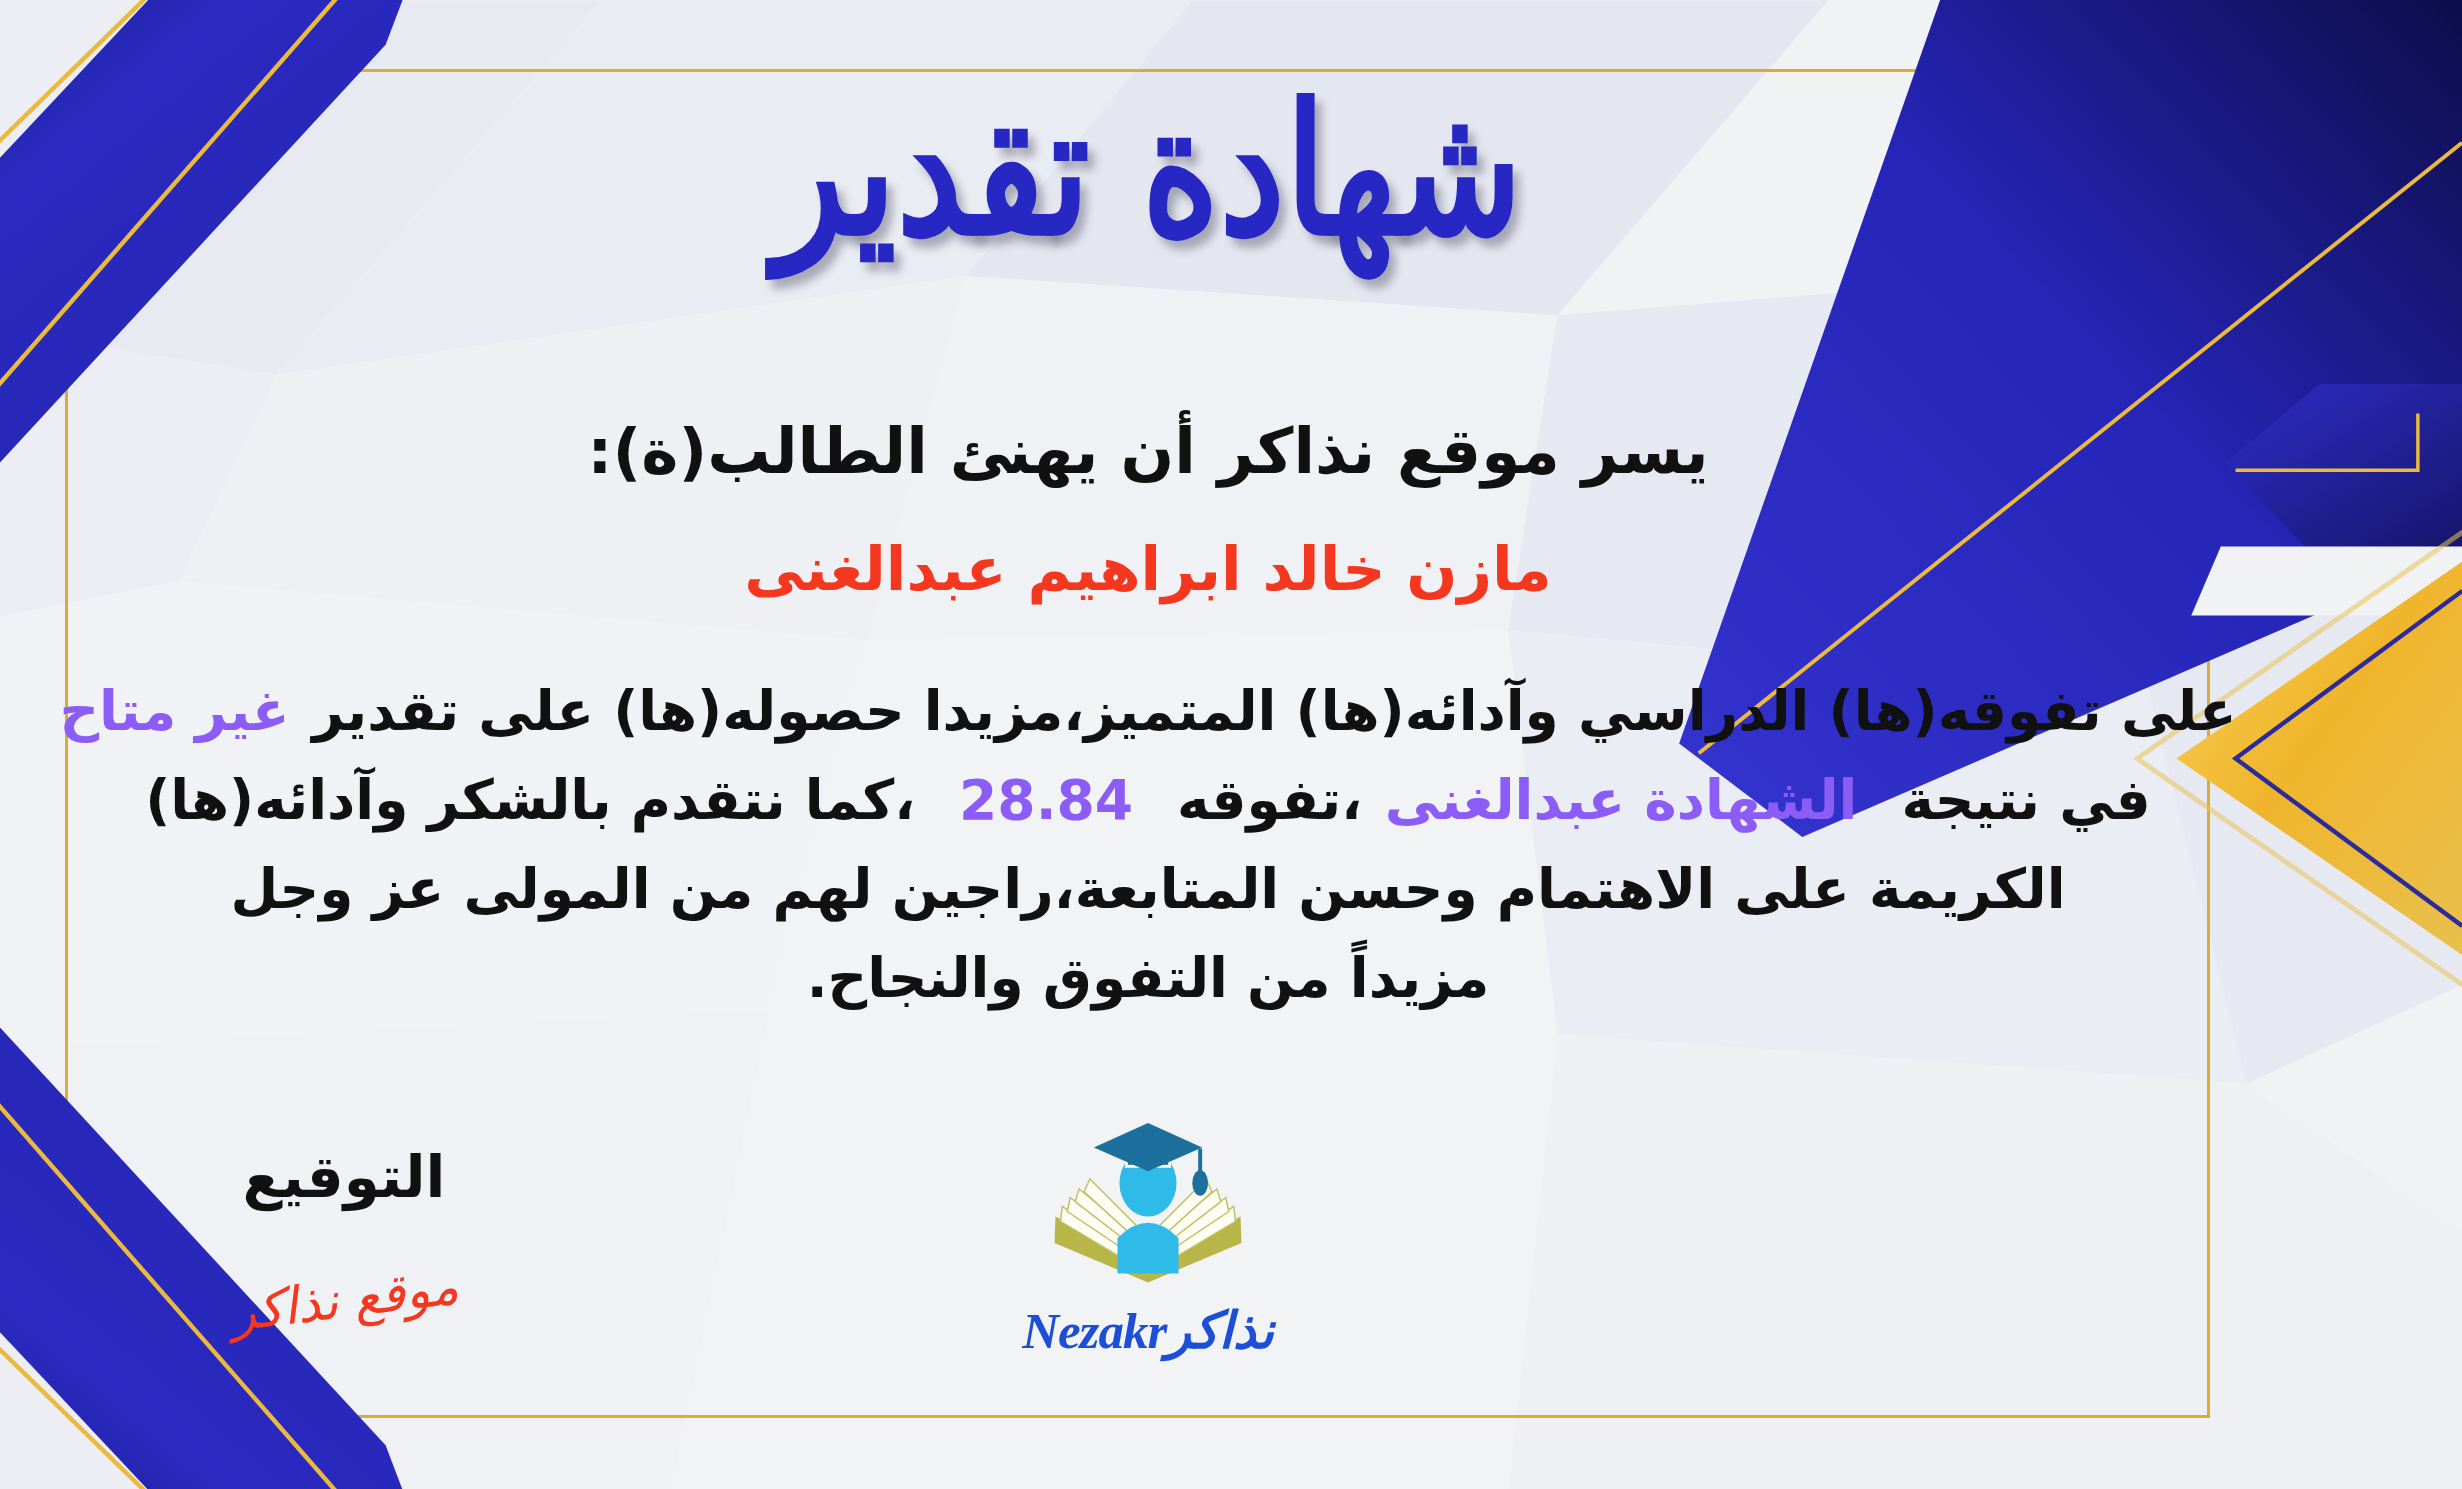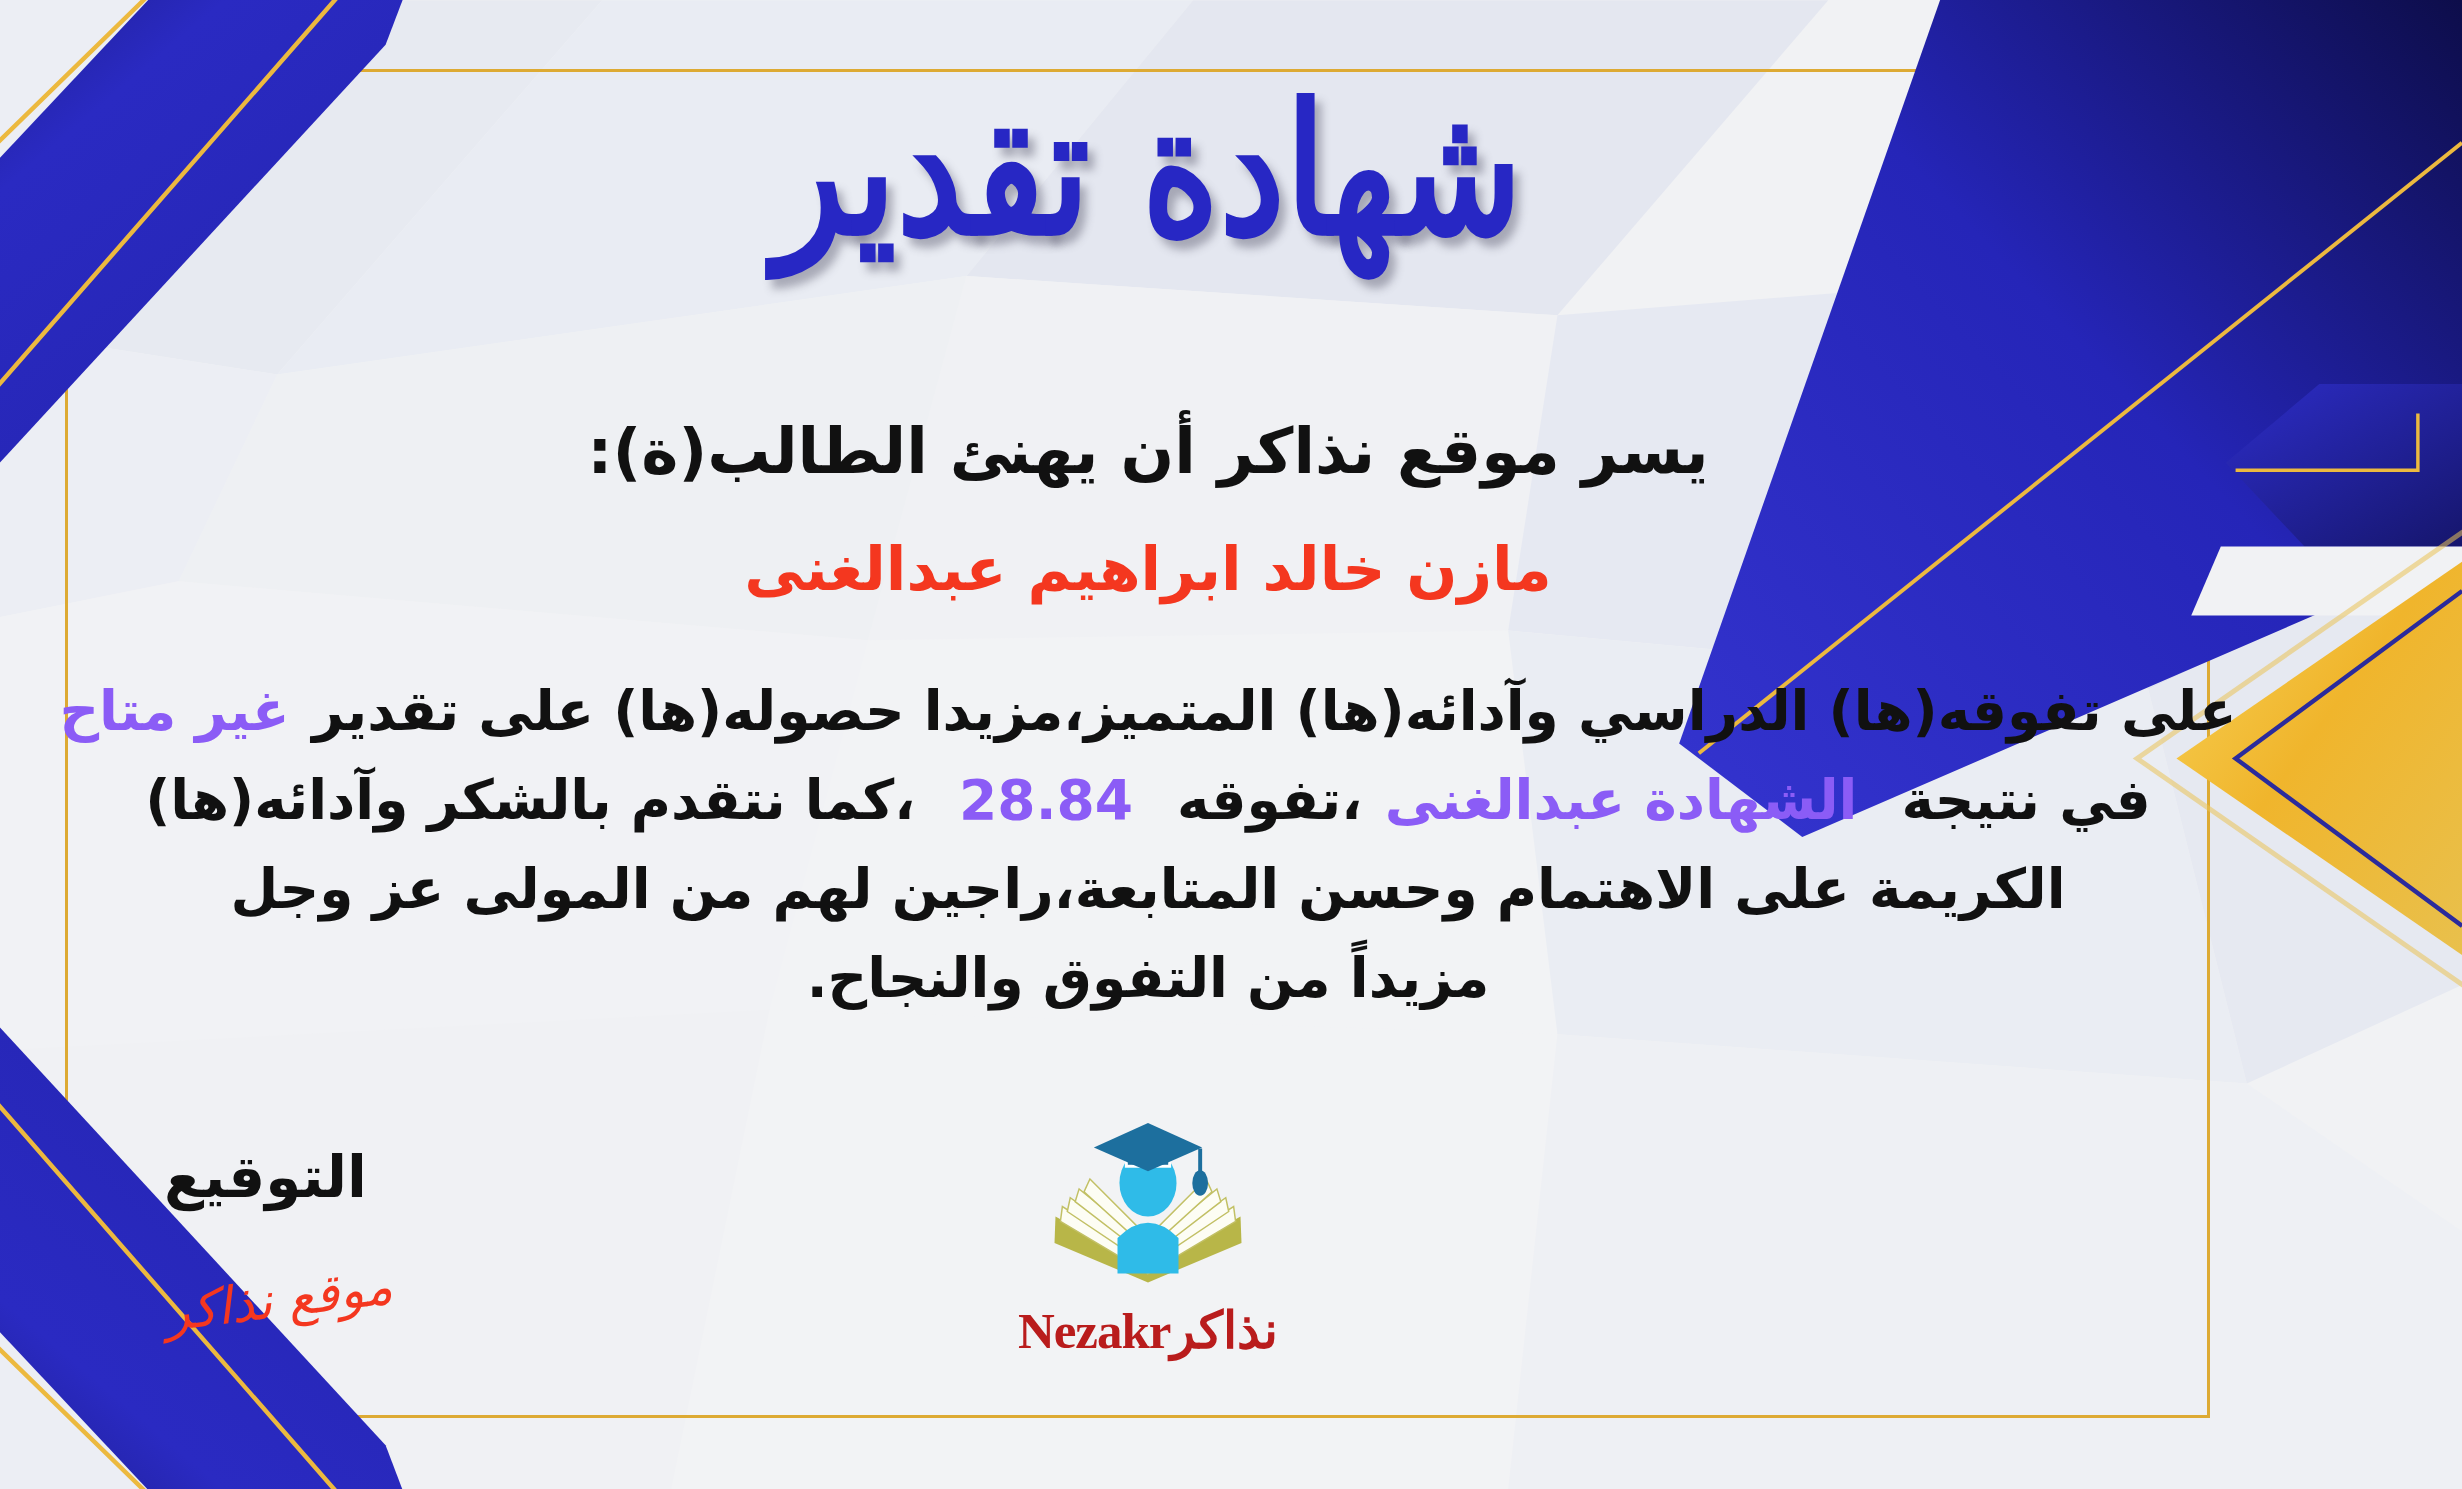--- a/index.html
+++ b/index.html
@@ -74,22 +74,22 @@
   .bline{display:block;white-space:nowrap;}
   #l1{text-align:center;}
   #l2{text-align:center;}
   #l3{text-align:center;}
   #l4{text-align:center;}
   .red{color:#8b5cf6;}
   .sp{display:inline-block;width:44px;}
   .sp-sm{display:inline-block;width:22.7px;}
 
   #signature-col{
-    position:absolute;left:330px;top:1143px;
-    width:374px;text-align:left;
+    position:absolute;left:323px;top:1143px;
+    width:374px;text-align:center;
   }
   #signature-label{
     font-size:58px;color:#111;font-weight:600;
     letter-spacing:-0.5px;
   }
   #signature-mark{
     margin-top:59px;
     font-size:51px;color:#f4371f;
     font-family:"DejaVu Serif","Liberation Serif",serif;
     font-style:italic;
@@ -102,24 +102,25 @@
   #logo{
     position:absolute;left:50%;top:1120px;
     transform:translateX(-50%);
     width:345px;text-align:center;
   }
   #logo-art{display:block;margin:0 auto;}
   #logo-text{
     margin-top:-5.9px;
     font-size:51px;
     font-weight:800;
-    color:#b91c1c;
+    color:#1d4ed8;
     font-family:"Liberation Serif","DejaVu Serif",serif;
     letter-spacing:-1px;
     direction:rtl;
+    font-style:italic;
   }
   #logo-text .lat{font-family:"Liberation Serif",serif;}
 </style>
 </head>
 <body>
 
 <div id="cert">
 
   <div class="bg-layer">
     <svg width="2628" height="1490" viewBox="0 0 5337 3025">

